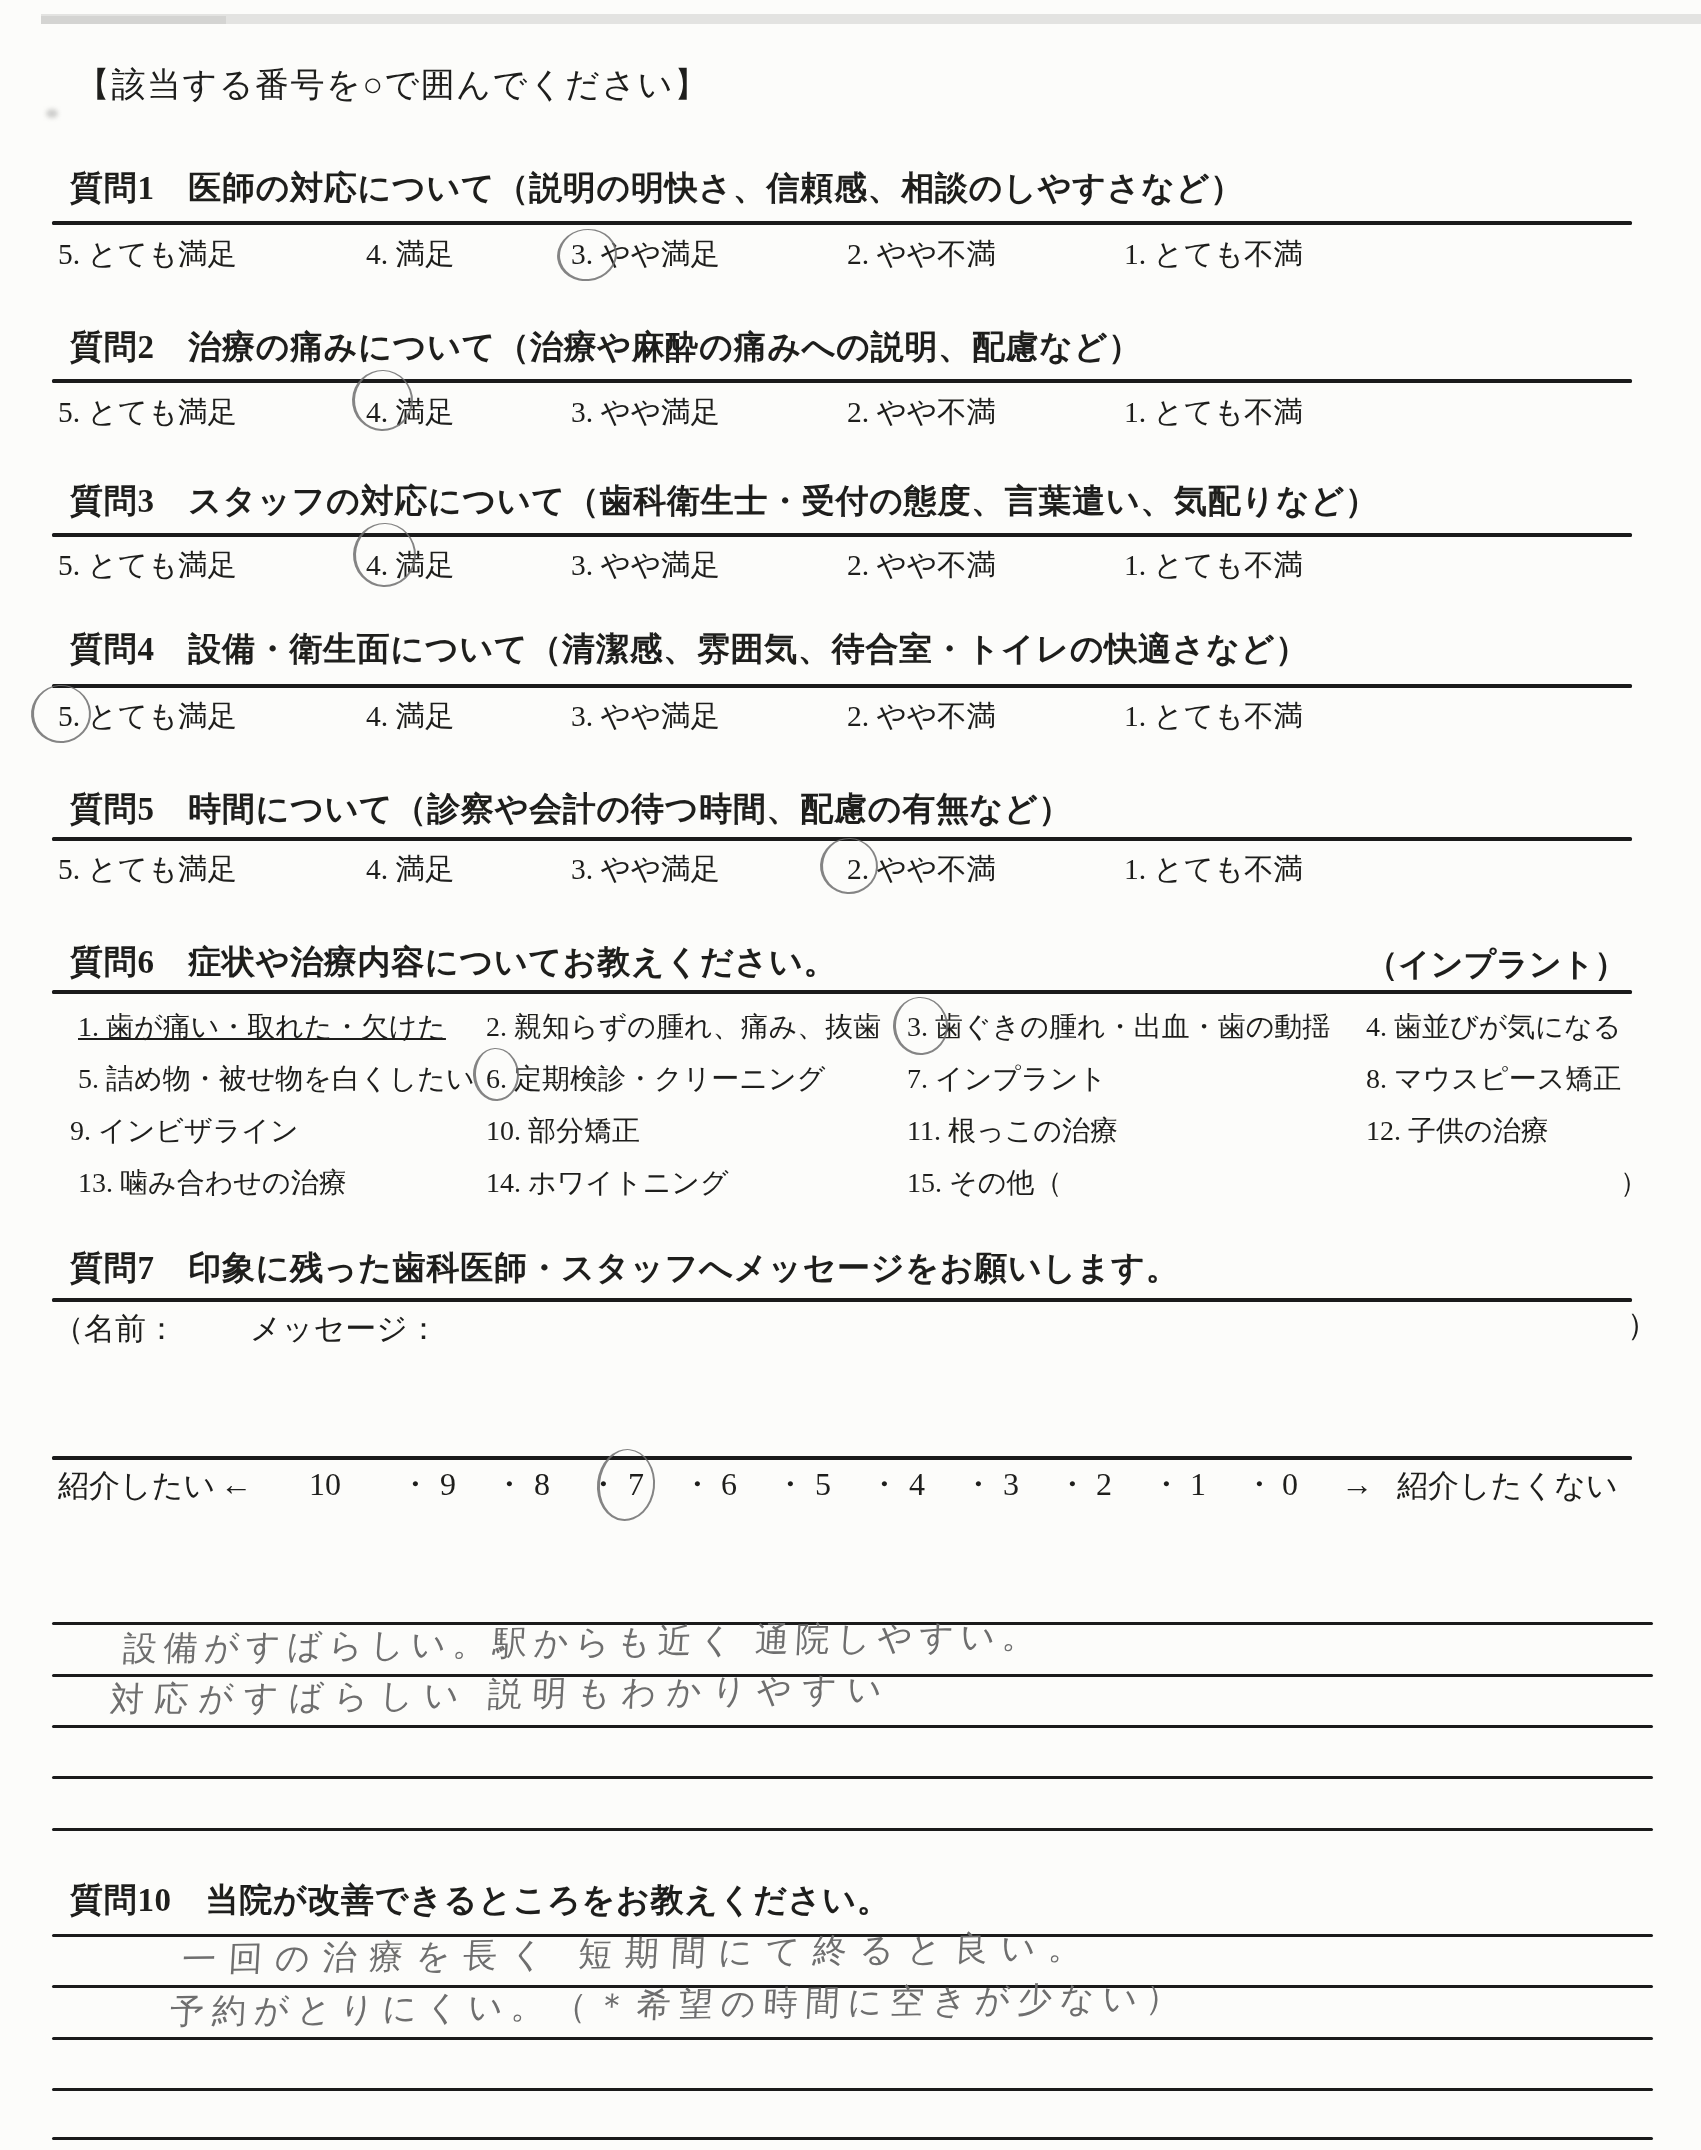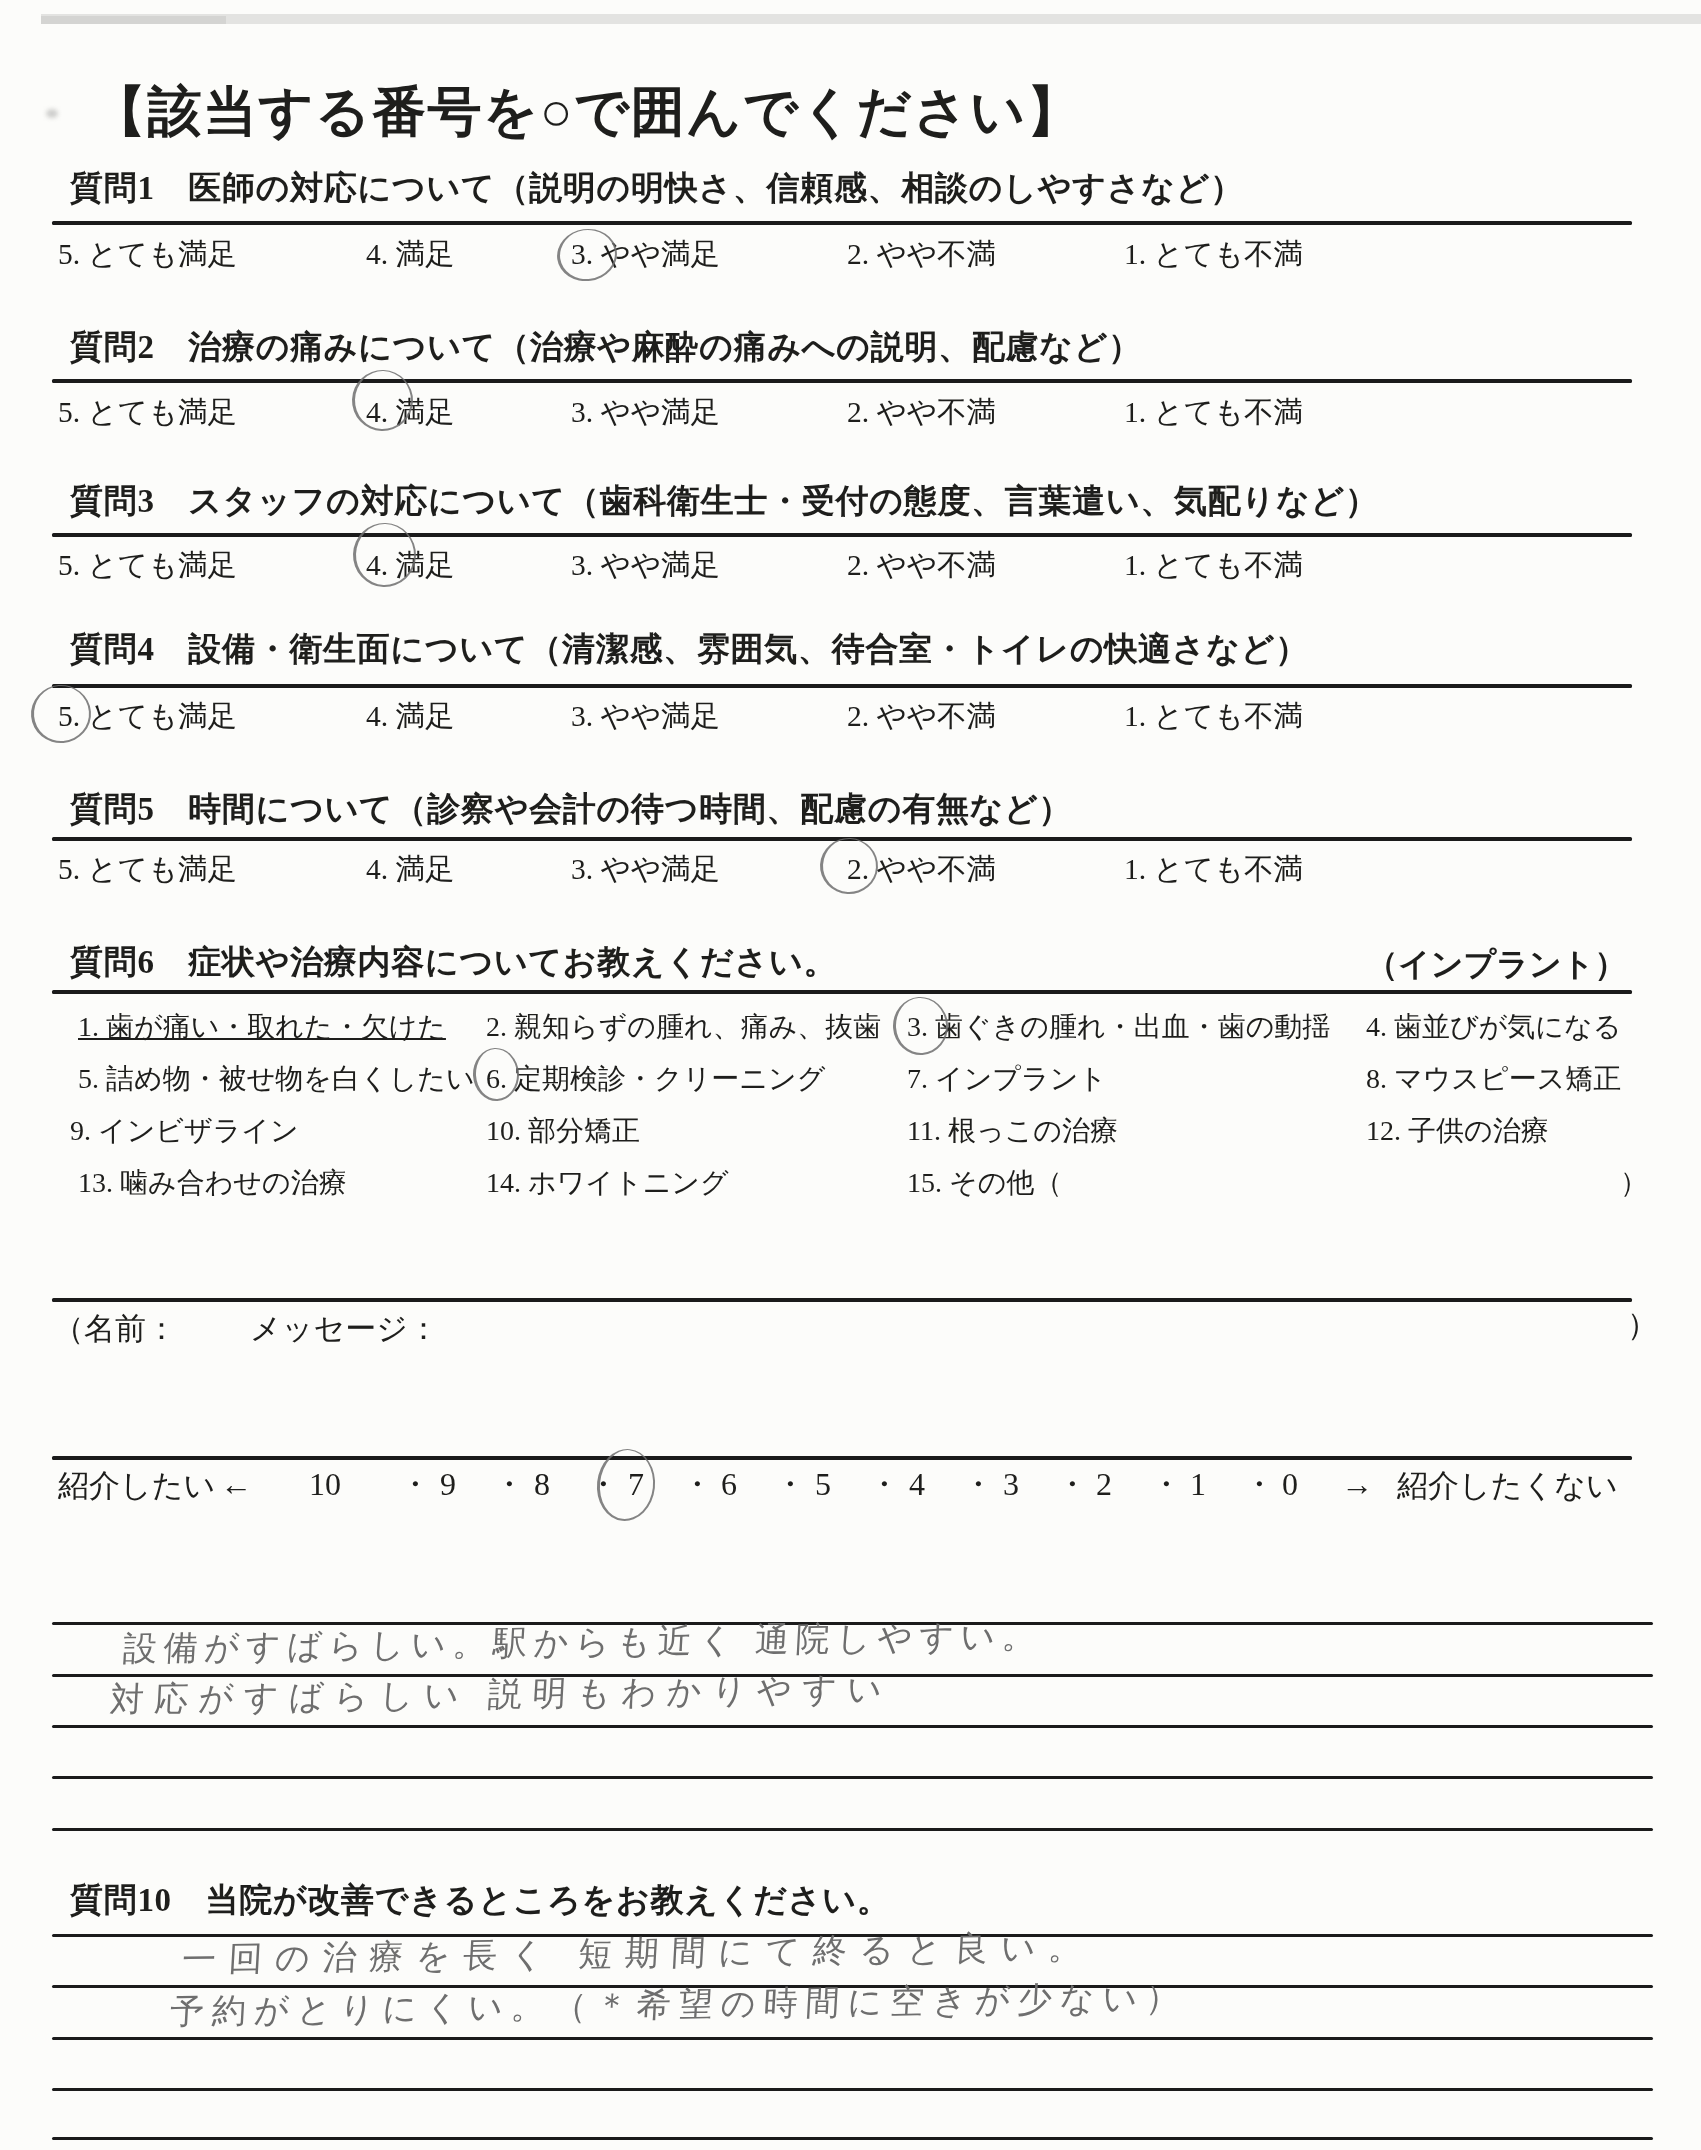--- a/index.html
+++ b/index.html
@@ -5,21 +5,21 @@
   html,body{margin:0;padding:0;background:#9a9a9a;}
   #page{
     position:relative; width:1701px; height:2151px;
     background:#fcfcfa; overflow:hidden;
     font-family:"Liberation Serif","DejaVu Serif",serif;
     color:#1e1e1c;
   }
   .abs{position:absolute; white-space:nowrap; line-height:1.15;}
   .scan-band{position:absolute; background:#e3e3e1;}
   .scan-band-dark{position:absolute; background:#d4d4d2;}
-  .title{font-size:54px; font-weight:700; letter-spacing:1.5px; margin:16px;}
+  .title{font-size:34px; font-weight:400; letter-spacing:1.5px; margin:0;}
   .qhead{font-size:33px; font-weight:600; letter-spacing:0.7px;}
   .rule{position:absolute; background:#1b1b1b; border-radius:1.5px;}
   .rule.thick{height:3.7px;}
   .rule.thin{height:3px;}
   .opt{font-size:29.5px;font-family:Liberation Serif, serif;}
   .gopt{font-size:28px;}
   .small-note{font-size:32px; font-weight:600;}
   .fieldrow{font-size:31px;}
   .scale-tok{font-size:32px;}
   .circle{
@@ -112,20 +112,21 @@
   <div class="abs gopt" style="left:1366px; top:1115px;">12. 子供の治療</div>
 
   <div class="abs gopt" style="left:78px;  top:1167px;">13. 噛み合わせの治療</div>
   <div class="abs gopt" style="left:486px;  top:1167px;">14. ホワイトニング</div>
   <div class="abs gopt" style="left:907px; top:1167px;">15. その他（</div>
   <div class="abs gopt" style="left:1620px; top:1167px;">）</div>
 
   <div class="circle" style="left:893px; top:997px; width:50px; height:55px; transform:rotate(-4deg);"></div>
   <div class="circle" style="left:473px; top:1048px; width:41px; height:50px; transform:rotate(-3deg);"></div>
 
+  <div class="abs qhead" style="left:70px; top:1250px;">質問7　印象に残った歯科医師・スタッフへメッセージをお願いします。</div>
   <div class="rule thick" style="left:52px; top:1298px; width:1580px;"></div>
   <div class="abs fieldrow" style="left:53px;  top:1311px;">（名前：</div>
   <div class="abs fieldrow" style="left:250px; top:1311px;">メッセージ：</div>
   <div class="abs fieldrow" style="left:1627px; top:1307px;">）</div>
 
   <div class="rule thick" style="left:52px; top:1456px; width:1580px;"></div>
   <div class="abs scale-tok" style="left:58px;  top:1468px; font-size:31px;">紹介したい</div>
   <div class="abs scale-tok" style="left:220px; top:1466px;">←</div>
   <div class="abs scale-tok" style="left:309px;  top:1466px;">10</div>
   <div class="abs scale-tok" style="left:399px;  top:1466px;">・</div>

